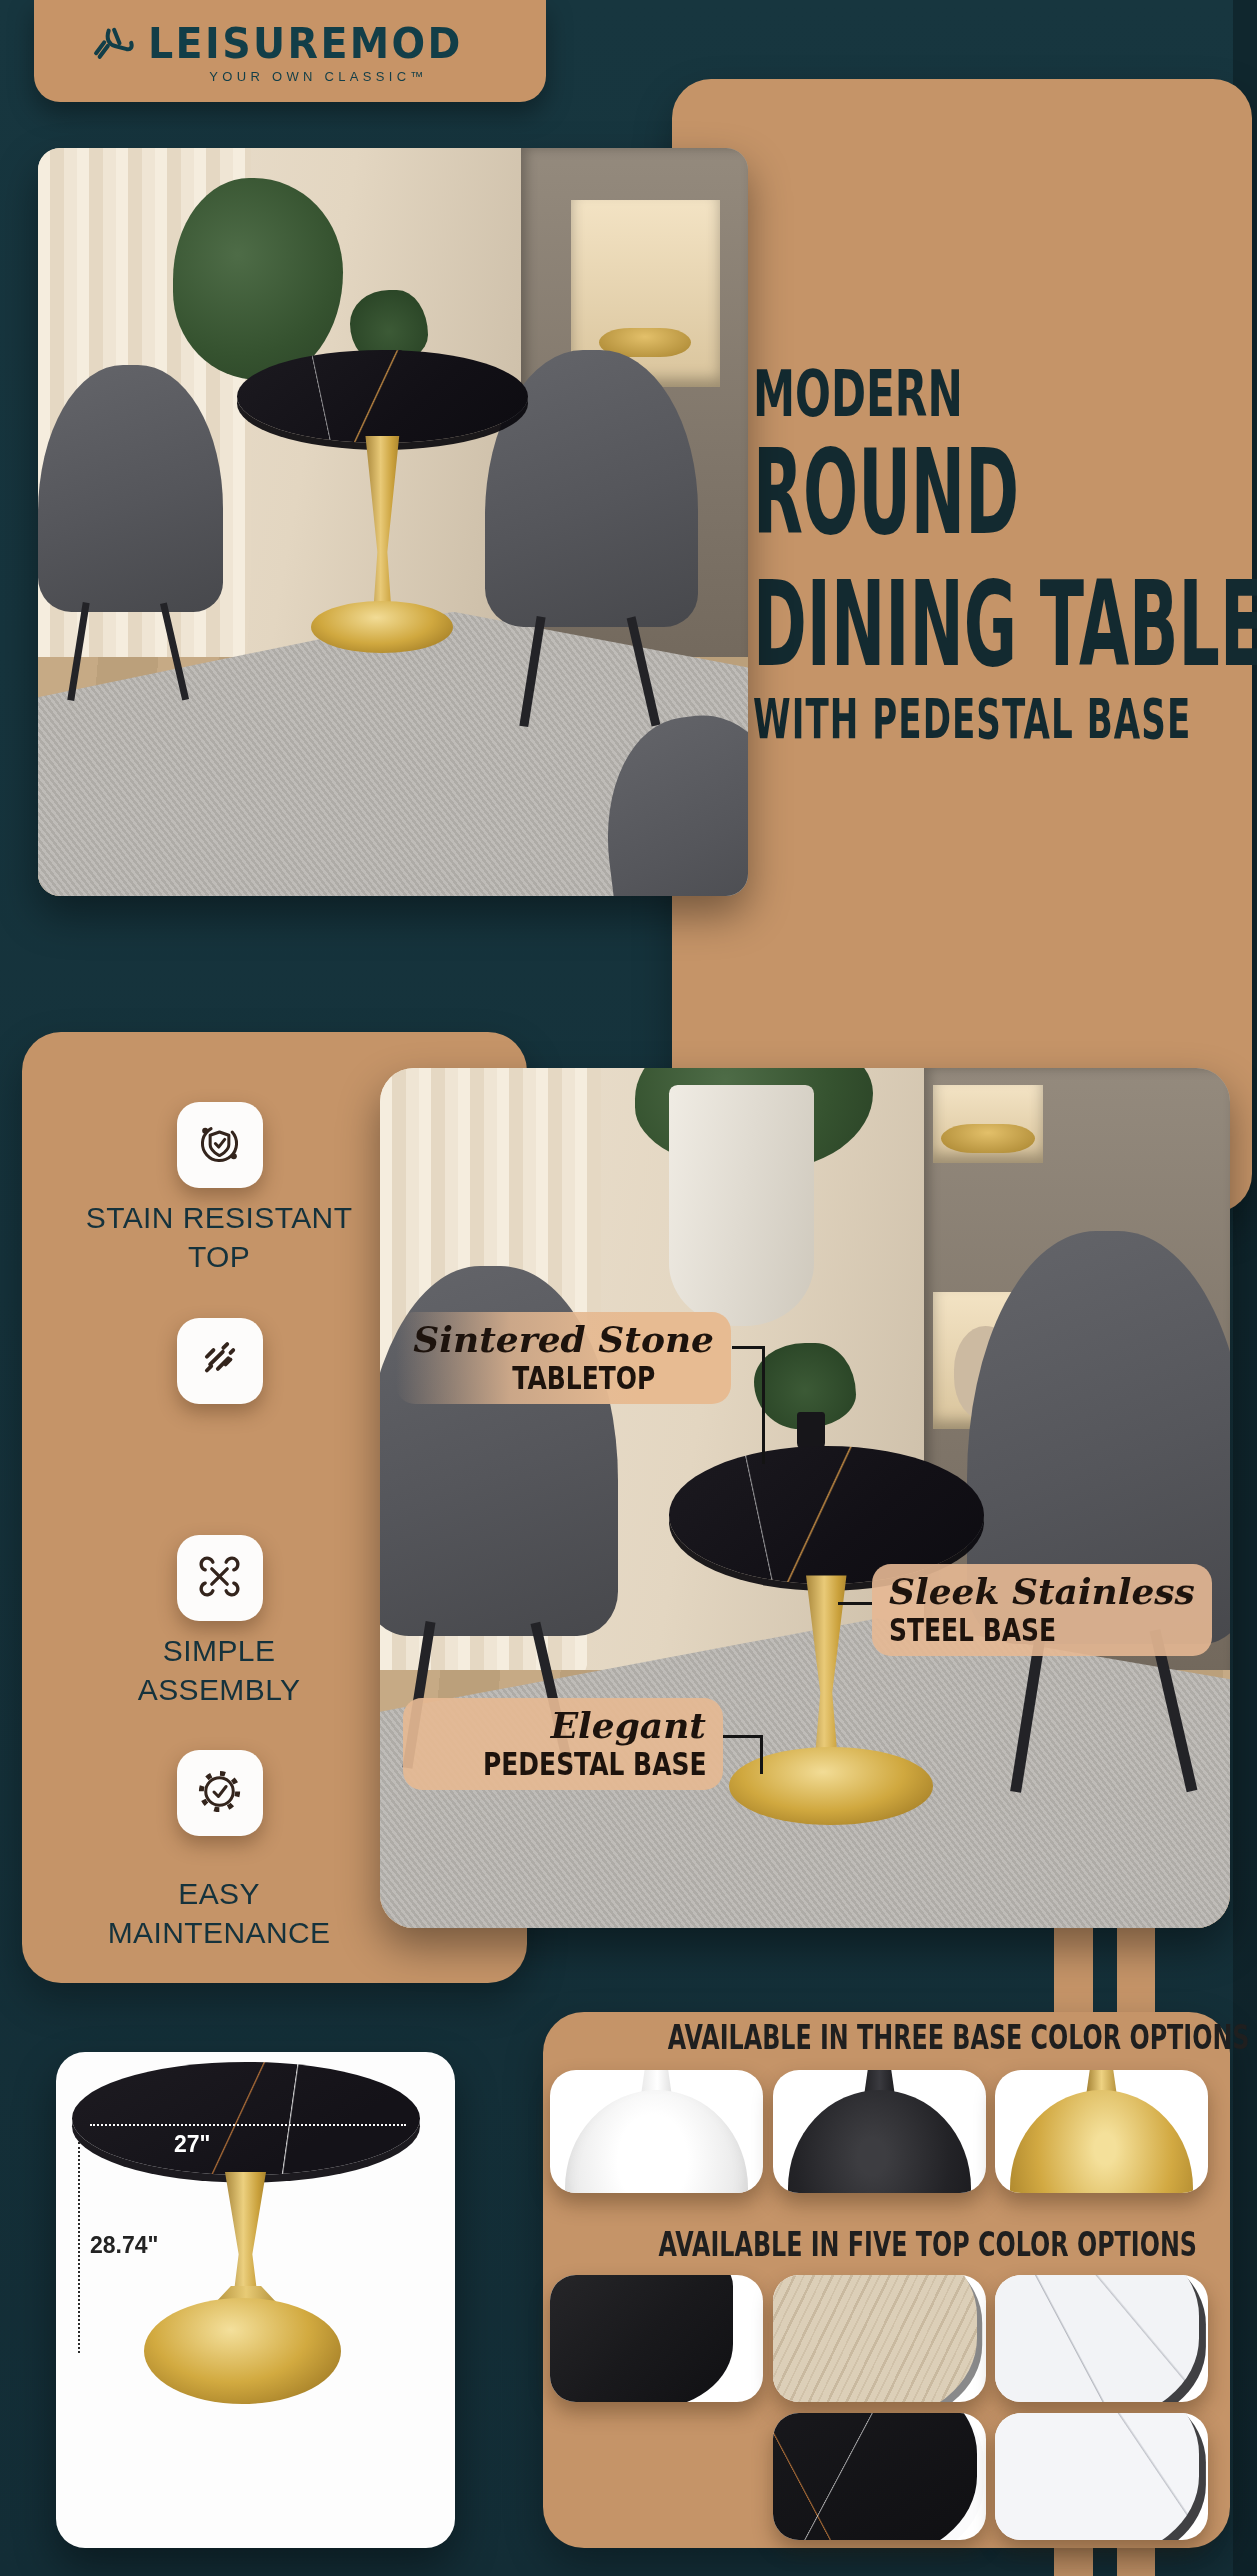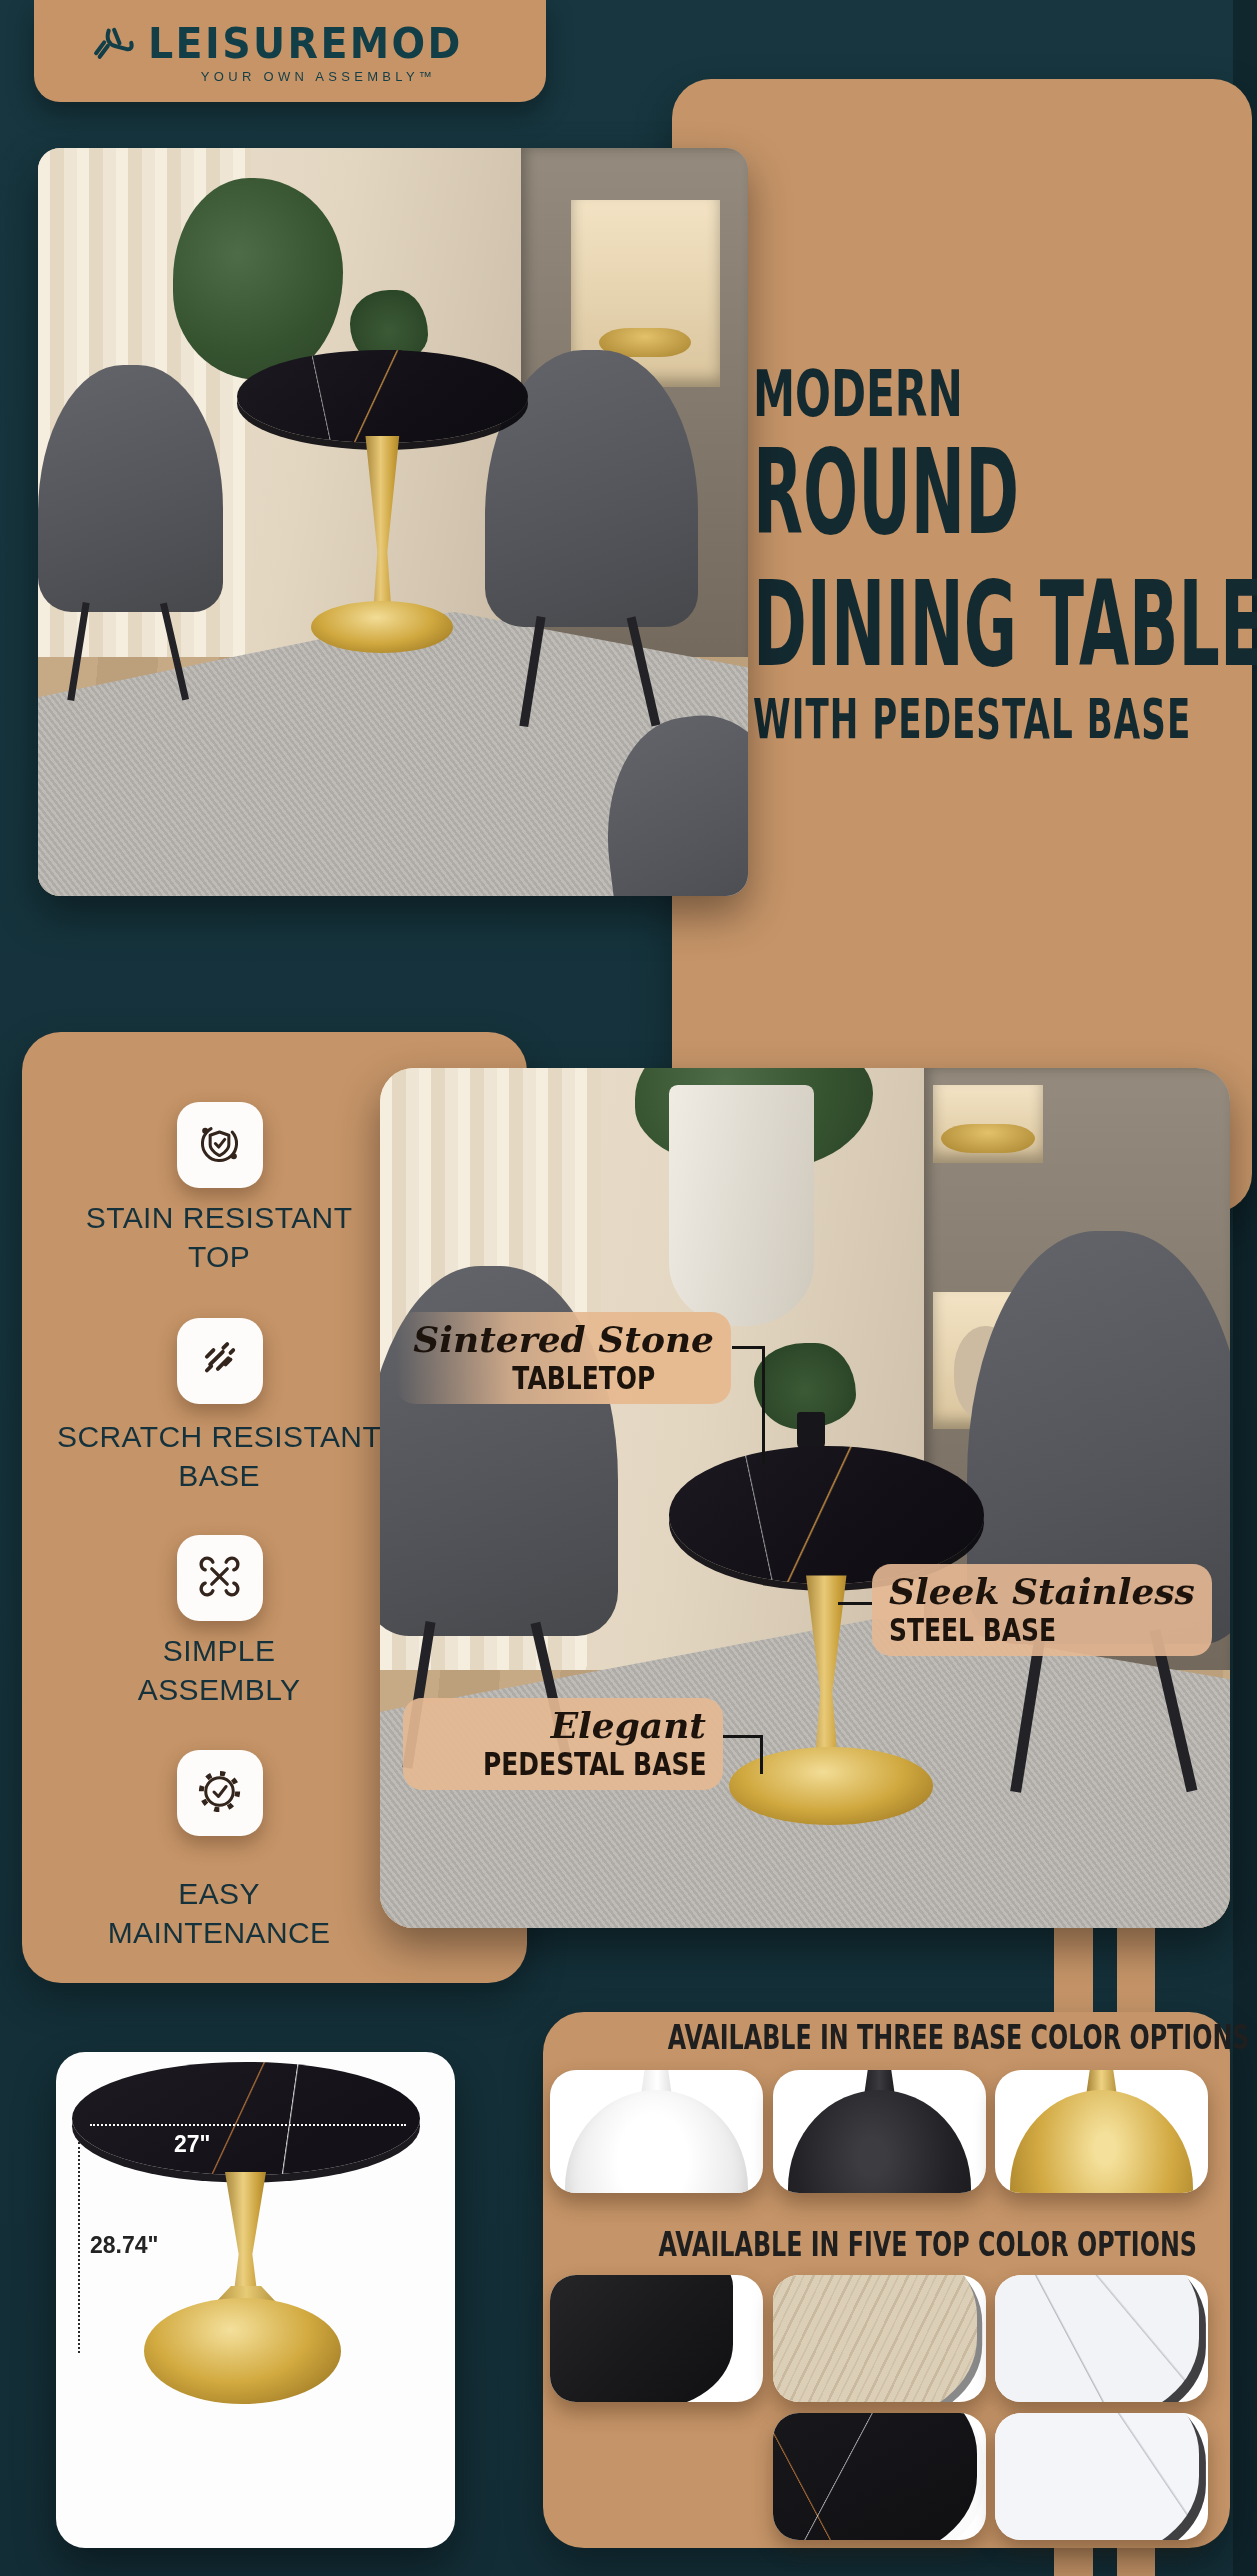--- a/index.html
+++ b/index.html
@@ -181,21 +181,21 @@
       <span>
         <svg width="50" height="45" viewBox="0 0 100 100" fill="none" stroke="#123e48" stroke-width="9" stroke-linecap="round">
           <path d="M16 84 L34 60"></path>
             <path d="M8 76 L26 52"></path>
           <path d="M36 26 C30 44 36 56 50 60 L76 67 C85 69 89 62 86 53"></path>
           <path d="M48 24 L60 54"></path>
         </svg>
       </span>
       <span class="wordmark">LEISUREMOD</span>
     </div>
-    <div class="tagline">YOUR OWN ASSEMBLY™</div>
+    <div class="tagline">YOUR OWN CLASSIC™</div>
   </div>
 
   <div class="panel-top">
     <div class="title-line t1"><span class="cond">MODERN</span></div>
     <div class="title-line t2"><span class="cond">ROUND</span></div>
     <div class="title-line t3"><span class="cond">DINING TABLE</span></div>
     <div class="title-line t4"><span class="cond">WITH PEDESTAL BASE</span></div>
   </div>
 
   <div class="photo-card hero-card">
@@ -238,22 +238,20 @@
           <path d="M27 45 L39 33"></path>
             <path d="M33 59 L56 36"></path>
             <path d="M47 67 L66 48"></path>
           <path d="M61 59 L70 50"></path>
             <path d="M27 70 L35 62"></path>
             <path d="M57 29 L64 22"></path>
             <path d="M70 38 L75 33"></path>
         </svg>
       </span>
     </div>
-    <div class="feat-label fl2">SCRATCH RESISTANT
-BASE</div>
 
     <div class="feat-icon fi3">
       <span>
         <svg width="55" height="55" viewBox="0 0 100 100" fill="none" stroke="#33241c" stroke-width="6" stroke-linecap="round" stroke-linejoin="round">
           <path d="M36 36 L64 64"></path>
             <path d="M64 36 L36 64"></path>
           <path d="M62 24 A11 11 0 1 1 76 38"></path>
           <path d="M38 76 A11 11 0 1 1 24 62"></path>
           <path d="M24 38 A11 11 0 1 1 38 24"></path>
           <path d="M76 62 A11 11 0 1 1 62 76"></path>

